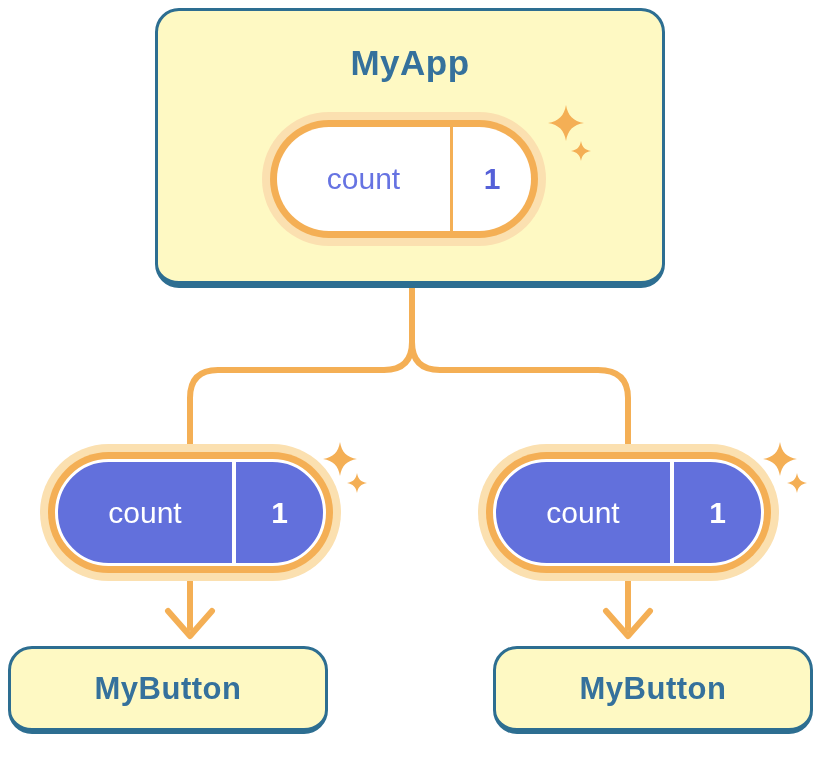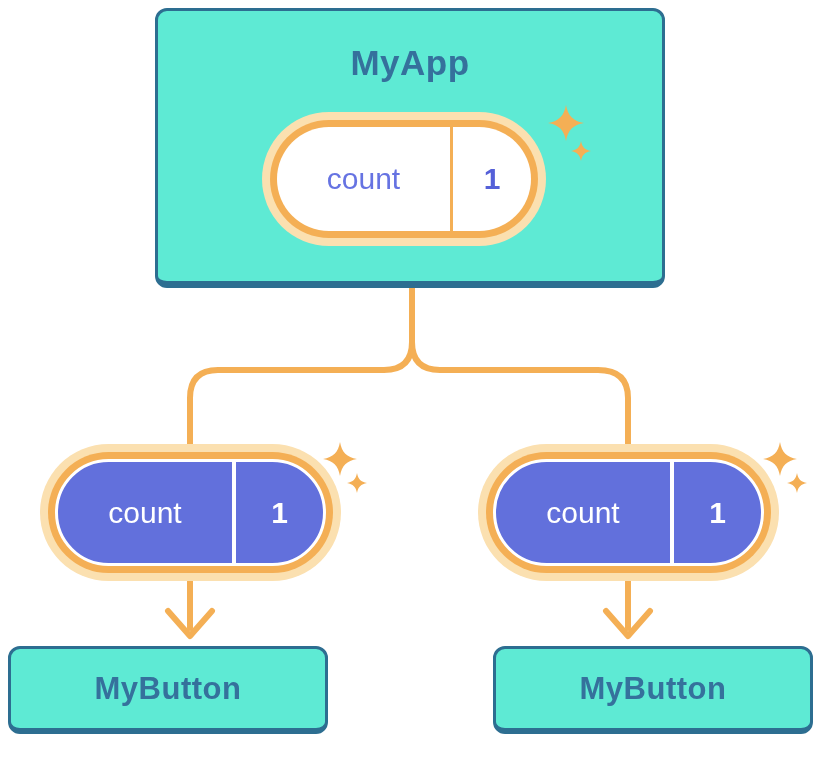--- a/index.html
+++ b/index.html
@@ -6,24 +6,24 @@
   #stage{
     position:relative;
     width:820px;height:770px;
     background:#ffffff;
     font-family:"Liberation Sans", sans-serif;
     overflow:hidden;
   }
   
   .card{
     position:absolute;
-    background:#5eead4;
+    background:#fef9c3;
     border:3px solid #2D6E91;
     border-bottom-width:7px;
-    border-radius:12px;
+    border-radius:24px;
     box-sizing:border-box;
   }
   .card-title{
     color:#35719C;
     font-weight:600;
     text-align:center;
     letter-spacing:.5px;
   }
   #root-card{left:155px;top:8px;width:510px;height:280px;}
   #root-card .card-title{margin-top:32px;font-size:35px;}

